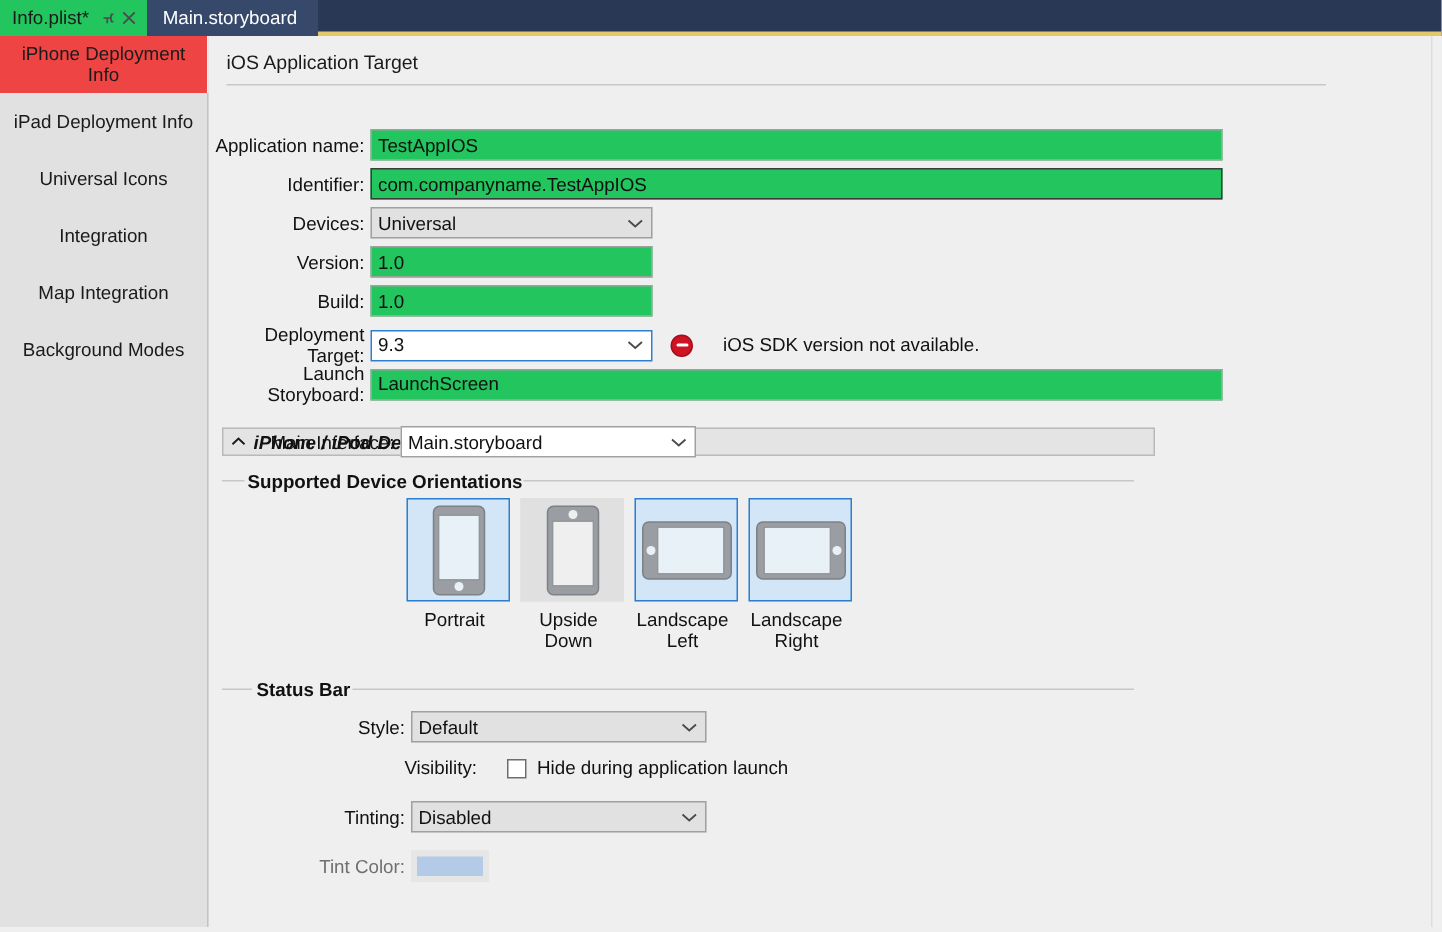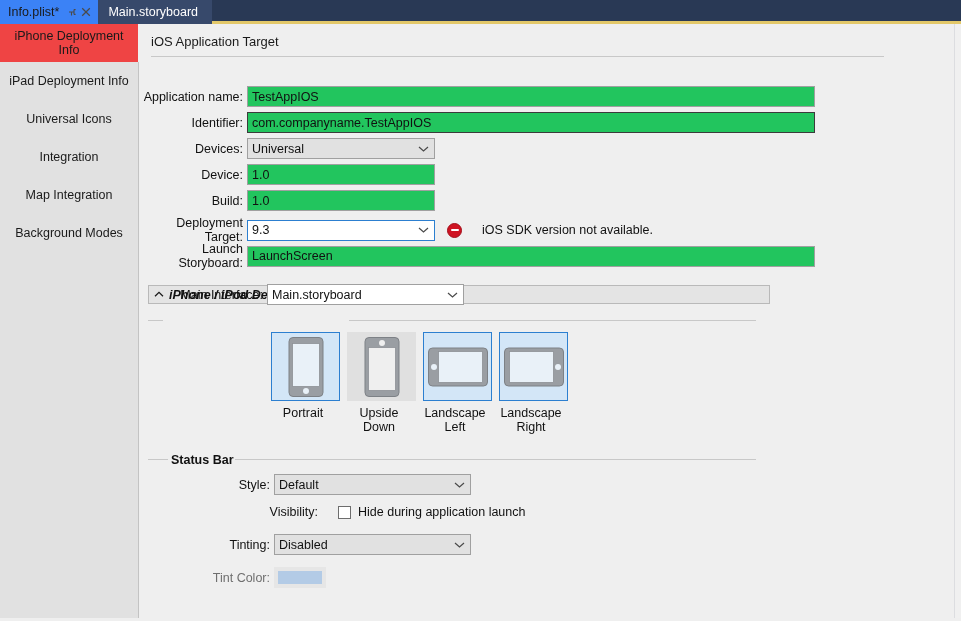--- a/index.html
+++ b/index.html
@@ -23,21 +23,21 @@
   }
   .tab {
     display: flex; align-items: center;
     height: 24px;
     padding: 0 6px 0 8px;
     font-size: 12.5px;
     white-space: nowrap;
     cursor: default;
   }
   .tab.active-doc {
-    background: #3b82f6;
+    background: #22c55e;
     color: #1a1a1a;
   }
   .tab.inactive-doc {
     background: #37496b;
     color: #ffffff;
     padding: 0 14px 0 10px;
   }
   .tab-label { margin-right: 7px; }
   .tab-icon {
     width: 13px; height: 14px;
@@ -266,21 +266,21 @@
       <span>Universal</span>
       <span class="chev">
         <svg width="11" height="8" viewBox="0 0 11 8">
             <path d="M1 2l4.5 4L10 2" stroke="#4a4a4a" stroke-width="1.2" fill="none"></path>
           </svg>
       </span>
     </div>
   </div>
 
   <div class="row" style="left:0; top:140px; width:300px;">
-    <div class="lbl" style="width:103px;">Device:</div>
+    <div class="lbl" style="width:103px;">Version:</div>
     <div class="txtbox" style="width:188px; margin-left:4px;">1.0</div>
   </div>
 
   <div class="row" style="left:0; top:166px; width:300px;">
     <div class="lbl" style="width:103px;">Build:</div>
     <div class="txtbox" style="width:188px; margin-left:4px;">1.0</div>
   </div>
 
   <div class="row" style="left:0; top:192px; width:560px;">
     <div class="lbl" style="width:103px;">Deployment Target:</div>
@@ -319,20 +319,21 @@
     <div class="combo" style="width:197px; margin-left:4px;">
       <span>Main.storyboard</span>
       <span class="chev">
         <svg width="11" height="8" viewBox="0 0 11 8">
             <path d="M1 2l4.5 4L10 2" stroke="#4a4a4a" stroke-width="1.2" fill="none"></path>
           </svg>
       </span>
     </div>
   </div>
 
+  <div class="grp-cap" style="left:25px; top:290px;">Supported Device Orientations</div>
   <div class="grp-rule" style="left:8px; top:296px; width:15px;"></div>
   <div class="grp-rule" style="left:209px; top:296px; width:407px;"></div>
 
   <div class="ori on" style="left:131px; top:308px;">
     <svg width="44" height="62" viewBox="0 0 44 62">
       <rect x="5" y="1.5" width="34" height="59" rx="4" fill="#9a9ea3" stroke="#7d8186" stroke-width="1"></rect>
       <rect x="8.5" y="7.5" width="27" height="43" fill="#e9f1f8" stroke="#8d9196" stroke-width="0.8"></rect>
       <circle cx="22" cy="55" r="3" fill="#e9f1f8"></circle>
     </svg>
   </div>

